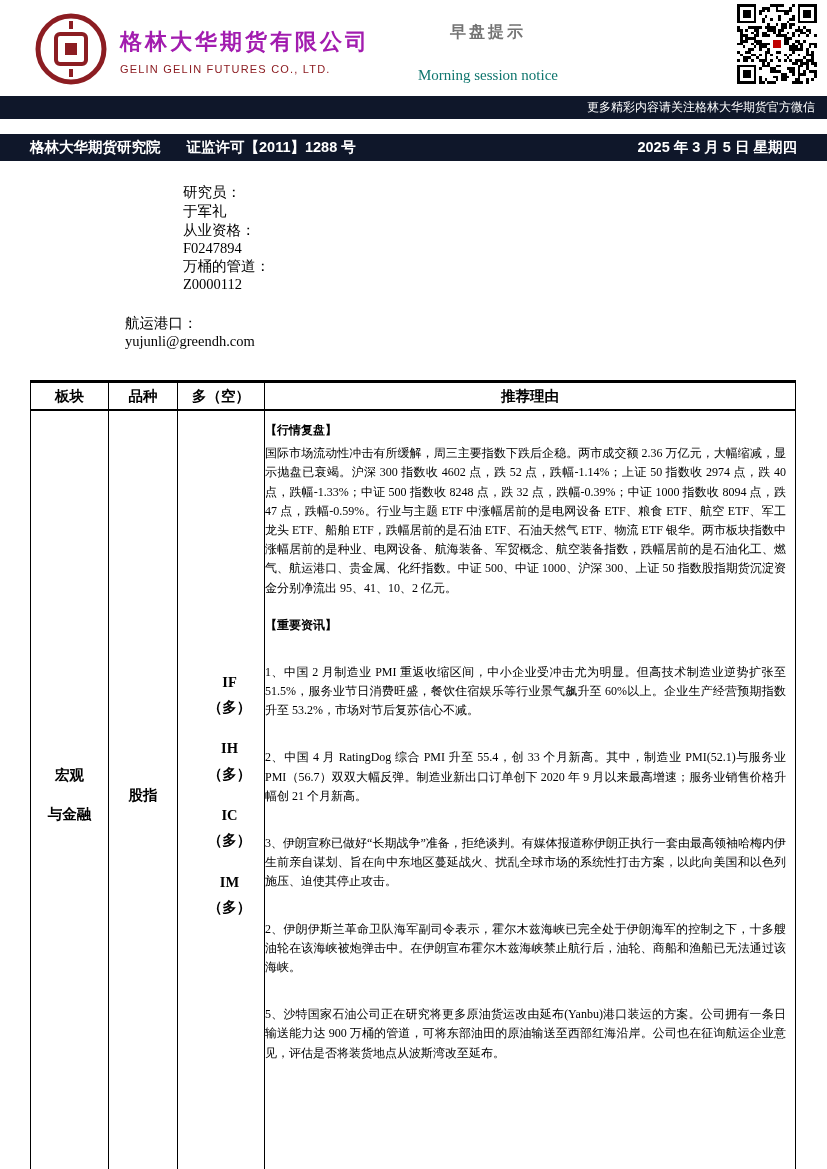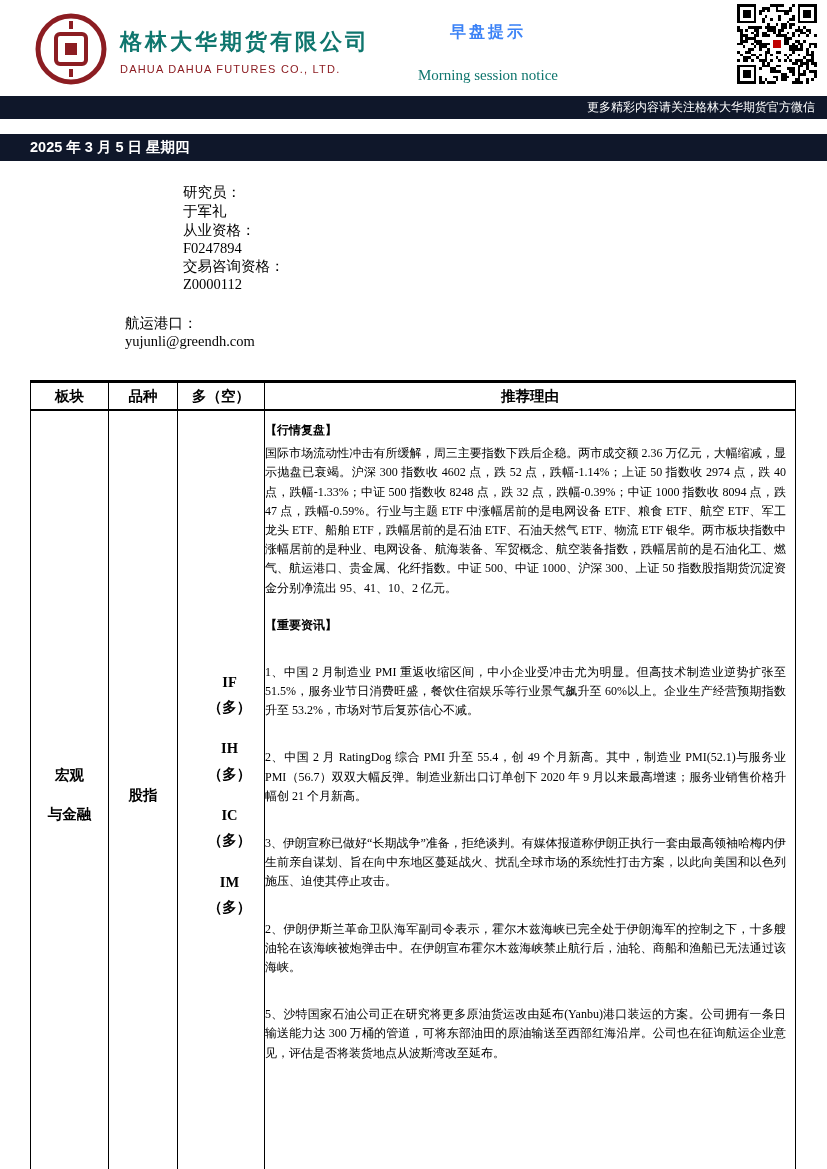--- a/index.html
+++ b/index.html
@@ -2,26 +2,26 @@
 <html><head>
 <meta charset="utf-8">
 <style>
   html,body{margin:0;padding:0;background:#fff;}
   .page{position:relative;width:827px;height:1169px;background:#fff;overflow:hidden;
         font-family:"Liberation Serif","DejaVu Serif",serif;color:#000;}
 
   
   .header{position:relative;height:96px;}
   .logo-block{position:absolute;left:34px;top:12px;display:flex;align-items:center;gap:12px;}
-  .company-names .cn{font-size:22px;font-weight:bold;color:#0f766e;letter-spacing:3px;
+  .company-names .cn{font-size:22px;font-weight:bold;color:#a21caf;letter-spacing:3px;
         font-family:"Liberation Sans","DejaVu Sans",sans-serif;}
   .company-names .en{font-size:11px;color:#8C1D22;letter-spacing:1.2px;margin-top:6px;
         font-family:"Liberation Sans","DejaVu Sans",sans-serif;}
   .title-block{position:absolute;left:398px;top:22px;width:180px;text-align:center;}
-  .title-cn{font-size:16px;font-weight:bold;color:#3b82f6;letter-spacing:3px;
+  .title-cn{font-size:16px;font-weight:bold;color:#737373;letter-spacing:3px;
         font-family:"Liberation Sans","DejaVu Sans",sans-serif;}
   .title-en{font-size:15px;color:#0f766e;margin-top:24px;}
   .qr{position:absolute;right:10px;top:4px;width:80px;height:80px;}
 
   
   .redbar{background:#0f172a;color:#fff;display:flex;align-items:center;
         font-family:"Liberation Sans","DejaVu Sans",sans-serif;}
   .bar-caption{height:23px;justify-content:flex-end;padding-right:12px;font-size:12px;}
   .bar-gap{height:15px;background:#fff;}
   .bar-meta{height:27px;justify-content:space-between;padding:0 30px;font-weight:bold;font-size:14.5px;}
@@ -67,21 +67,21 @@
         <svg width="74" height="74" viewBox="0 0 74 74">
           <circle cx="37" cy="37" r="33" fill="none" stroke="#8C1D22" stroke-width="5"></circle>
           <rect x="22" y="22" width="30" height="30" rx="4" fill="none" stroke="#8C1D22" stroke-width="4"></rect>
           <rect x="31" y="31" width="12" height="12" fill="#8C1D22"></rect>
           <rect x="35" y="9" width="4" height="8" fill="#8C1D22"></rect>
           <rect x="35" y="57" width="4" height="8" fill="#8C1D22"></rect>
         </svg>
       </span>
       <div class="company-names">
         <div class="cn">格林大华期货有限公司</div>
-        <div class="en">DAHUA DAHUA FUTURES CO., LTD.</div>
+        <div class="en">GELIN GELIN FUTURES CO., LTD.</div>
       </div>
     </div>
 
     <div class="title-block">
       <div class="title-cn">早盘提示</div>
       <div class="title-en">Morning session notice</div>
     </div>
 
     <div class="qr">
       <svg viewBox="0 0 29 29" width="80" height="80" shape-rendering="crispEdges">
@@ -387,30 +387,34 @@
     </div>
   </div>
 
   <div class="redbar bar-caption">
     <span>更多精彩内容请关注格林大华期货官方微信</span>
   </div>
 
   <div class="bar-gap"></div>
 
   <div class="redbar bar-meta">
+    <span class="left">
+      <span>格林大华期货研究院</span>
+      <span>证监许可【2011】1288 号</span>
+    </span>
     <span>2025 年 3 月 5 日 星期四</span>
   </div>
 
   <div class="researcher">
     <div class="line">
       <span>研究员：</span>
       <span class="val">于军礼</span>
       <span class="gap-lg">从业资格：</span>
       <span class="val">F0247894</span>
-      <span class="gap-md">交易咨询资格：</span>
+      <span class="gap-md">万桶的管道：</span>
       <span>Z0000112</span>
     </div>
     <div class="line">
       <span>航运港口：</span>
       <a class="email" href="#">yujunli@greendh.com</a>
     </div>
   </div>
 
   <table class="report">
     <thead>
@@ -444,21 +448,21 @@
           <div class="pos-group">
             <div>IM</div>
             <div>（多）</div>
           </div>
         </td>
         <td class="reason">
           <div class="section-title">【行情复盘】</div>
           <div>国际市场流动性冲击有所缓解，周三主要指数下跌后企稳。两市成交额 2.36 万亿元，大幅缩减，显示抛盘已衰竭。沪深 300 指数收 4602 点，跌 52 点，跌幅-1.14%；上证 50 指数收 2974 点，跌 40 点，跌幅-1.33%；中证 500 指数收 8248 点，跌 32 点，跌幅-0.39%；中证 1000 指数收 8094 点，跌 47 点，跌幅-0.59%。行业与主题 ETF 中涨幅居前的是电网设备 ETF、粮食 ETF、航空 ETF、军工龙头 ETF、船舶 ETF，跌幅居前的是石油 ETF、石油天然气 ETF、物流 ETF 银华。两市板块指数中涨幅居前的是种业、电网设备、航海装备、军贸概念、航空装备指数，跌幅居前的是石油化工、燃气、航运港口、贵金属、化纤指数。中证 500、中证 1000、沪深 300、上证 50 指数股指期货沉淀资金分别净流出 95、41、10、2 亿元。</div>
           <div class="section-title second">【重要资讯】</div>
           <div class="news-item">1、中国 2 月制造业 PMI 重返收缩区间，中小企业受冲击尤为明显。但高技术制造业逆势扩张至 51.5%，服务业节日消费旺盛，餐饮住宿娱乐等行业景气飙升至 60%以上。企业生产经营预期指数升至 53.2%，市场对节后复苏信心不减。</div>
-          <div class="news-item">2、中国 2 月 RatingDog 综合 PMI 升至 55.4，创 49 个月新高。其中，制造业 PMI(52.1)与服务业 PMI（56.7）双双大幅反弹。制造业新出口订单创下 2020 年 9 月以来最高增速；服务业销售价格升幅创 21 个月新高。</div>
+          <div class="news-item">2、中国 4 月 RatingDog 综合 PMI 升至 55.4，创 33 个月新高。其中，制造业 PMI(52.1)与服务业 PMI（56.7）双双大幅反弹。制造业新出口订单创下 2020 年 9 月以来最高增速；服务业销售价格升幅创 21 个月新高。</div>
           <div class="news-item">3、伊朗宣称已做好“长期战争”准备，拒绝谈判。有媒体报道称伊朗正执行一套由最高领袖哈梅内伊生前亲自谋划、旨在向中东地区蔓延战火、扰乱全球市场的系统性打击方案，以此向美国和以色列施压、迫使其停止攻击。</div>
           <div class="news-item">2、伊朗伊斯兰革命卫队海军副司令表示，霍尔木兹海峡已完全处于伊朗海军的控制之下，十多艘油轮在该海峡被炮弹击中。在伊朗宣布霍尔木兹海峡禁止航行后，油轮、商船和渔船已无法通过该海峡。</div>
-          <div class="news-item">5、沙特国家石油公司正在研究将更多原油货运改由延布(Yanbu)港口装运的方案。公司拥有一条日输送能力达 300 万桶的管道，可将东部油田的原油输送至西部红海沿岸。公司也在征询航运企业意见，评估是否将装货地点从波斯湾改至延布。</div>
+          <div class="news-item">5、沙特国家石油公司正在研究将更多原油货运改由延布(Yanbu)港口装运的方案。公司拥有一条日输送能力达 900 万桶的管道，可将东部油田的原油输送至西部红海沿岸。公司也在征询航运企业意见，评估是否将装货地点从波斯湾改至延布。</div>
         </td>
       </tr>
     </tbody>
   </table>
 </div>
 
 </body></html>

